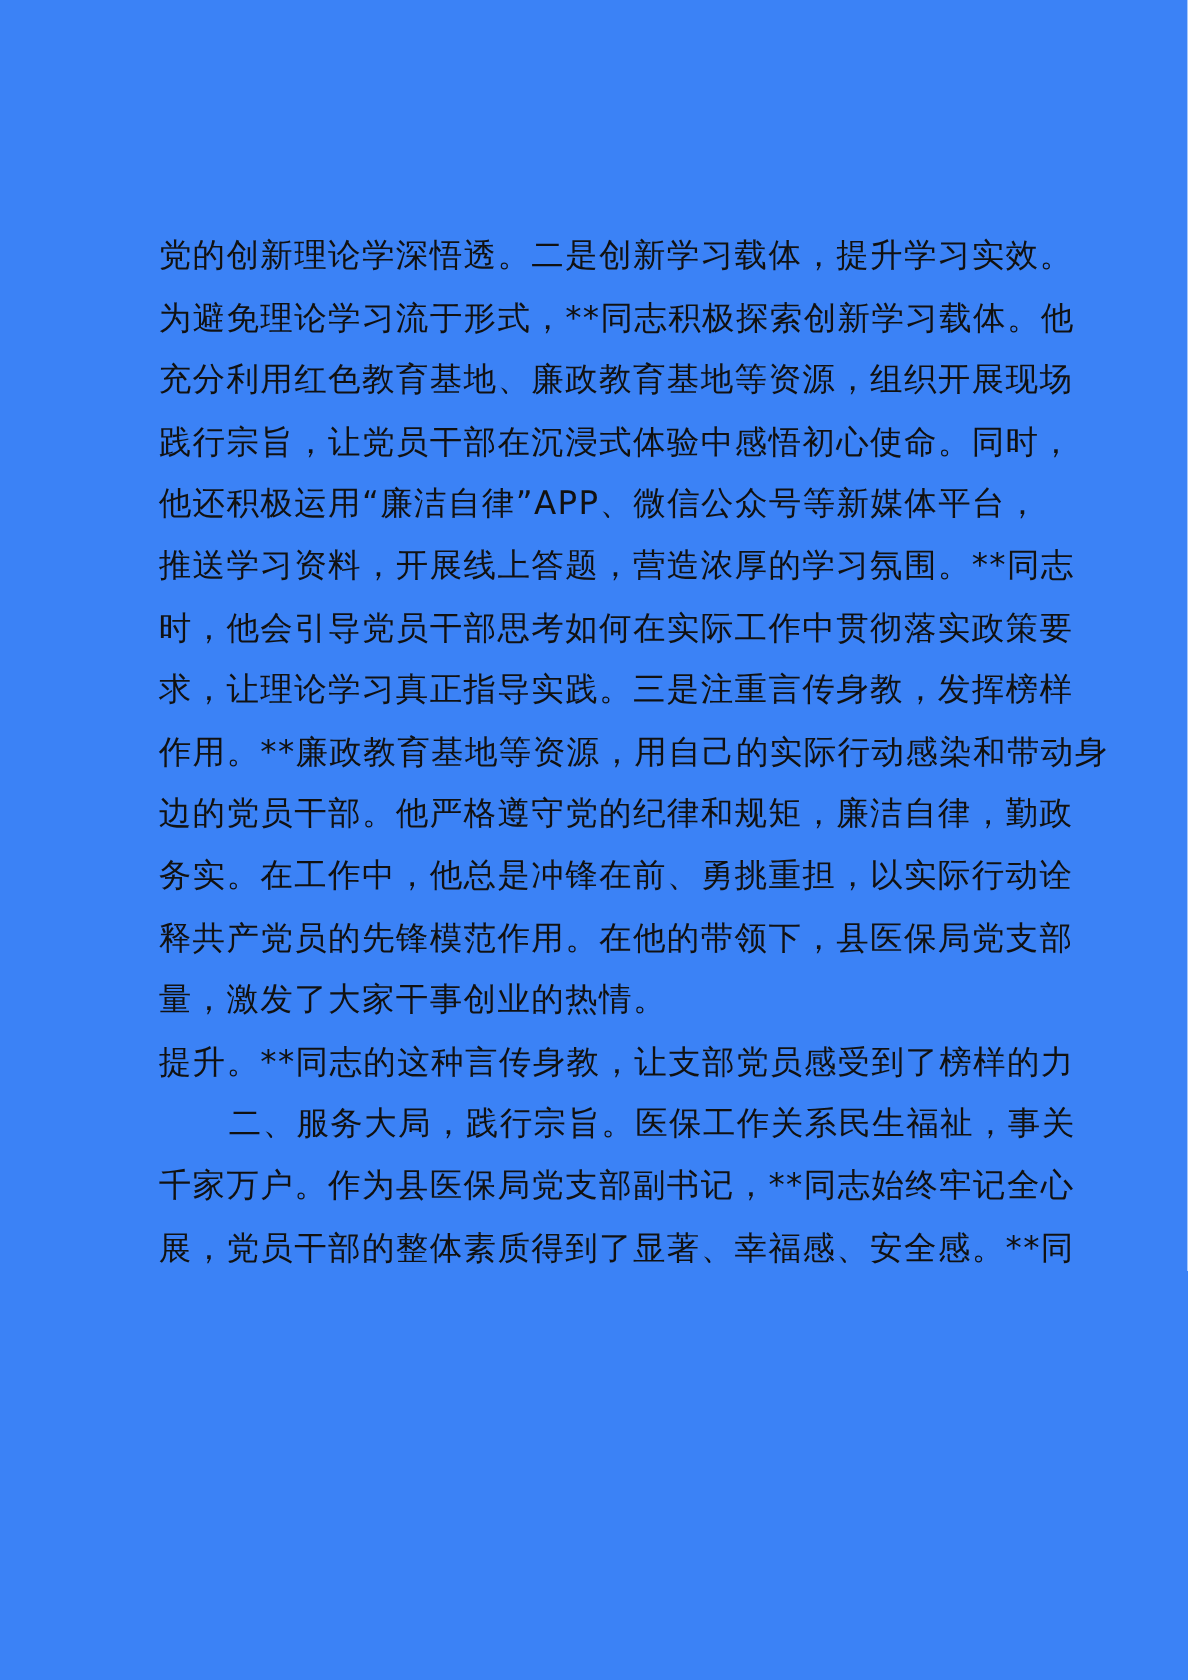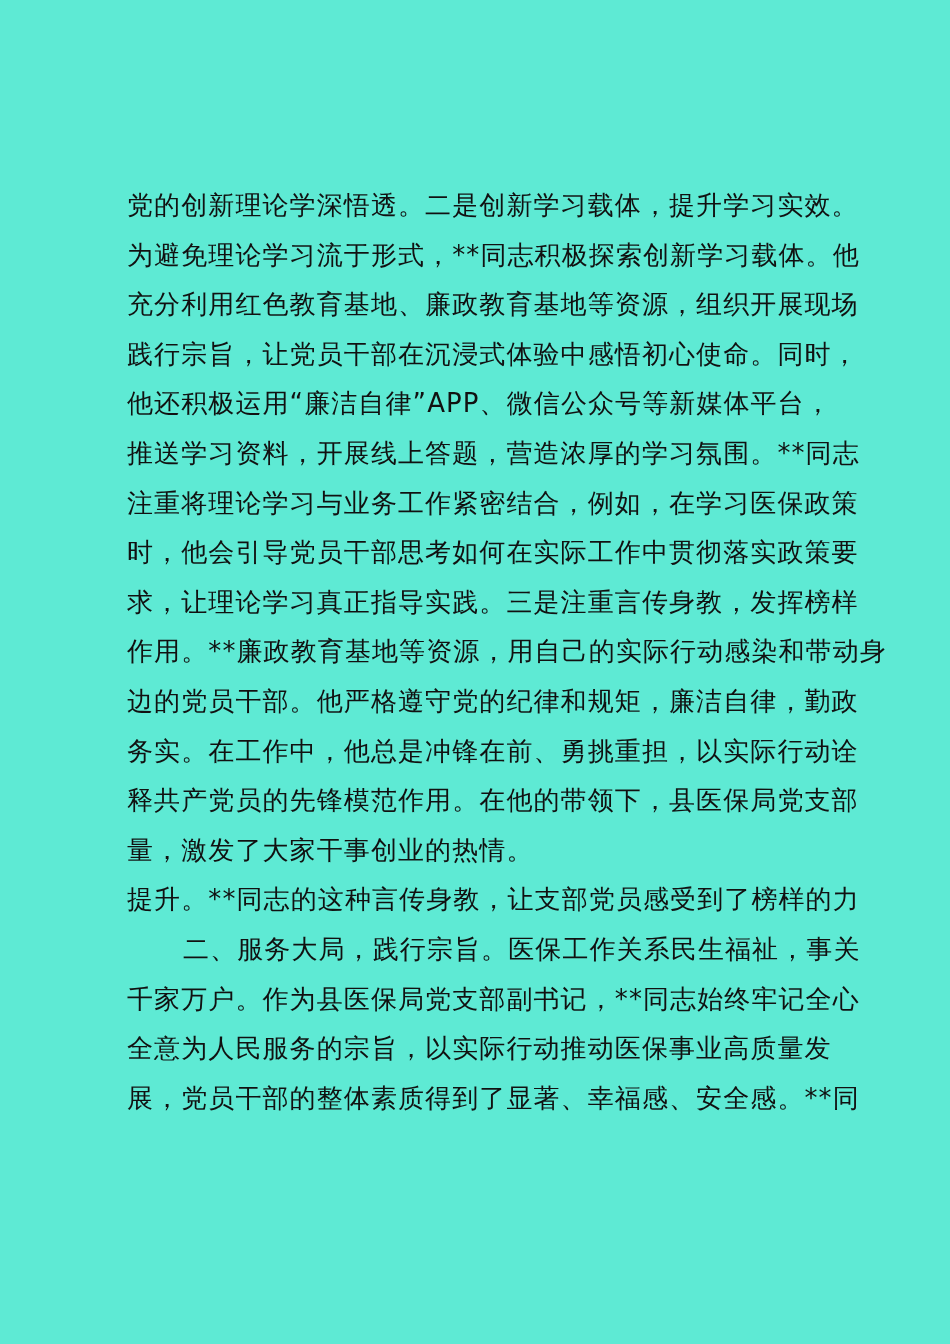--- a/index.html
+++ b/index.html
@@ -14,21 +14,21 @@
       overflow: hidden;
       font-family: "DejaVu Sans", "Liberation Sans", sans-serif;
       color: #111111;
     }
     .page {
       position: absolute;
       left: 0;
       top: 0;
       width: 950px;
       height: 1344px;
-      background: #5eead4;
+      background: #3b82f6;
     }
     .text-block {
       position: absolute;
       left: 127px;
       top: 181px;
       width: 706px;
     }
     .line {
       display: block;
       height: 49.6px;
@@ -55,31 +55,29 @@
 <div class="page">
   <div class="text-block">
 
     <div>
       <span class="line">党的创新理论学深悟透。二是创新学习载体，提升学习实效。</span>
       <span class="line">为避免理论学习流于形式，**同志积极探索创新学习载体。他</span>
       <span class="line">充分利用红色教育基地、廉政教育基地等资源，组织开展现场</span>
       <span class="line">践行宗旨，让党员干部在沉浸式体验中感悟初心使命。同时，</span>
       <span class="line">他还积极运用“廉洁自律”APP、微信公众号等新媒体平台，</span>
       <span class="line">推送学习资料，开展线上答题，营造浓厚的学习氛围。**同志</span>
-      <span class="line">注重将理论学习与业务工作紧密结合，例如，在学习医保政策</span>
       <span class="line">时，他会引导党员干部思考如何在实际工作中贯彻落实政策要</span>
       <span class="line">求，让理论学习真正指导实践。三是注重言传身教，发挥榜样</span>
       <span class="line">作用。**廉政教育基地等资源，用自己的实际行动感染和带动身</span>
       <span class="line">边的党员干部。他严格遵守党的纪律和规矩，廉洁自律，勤政</span>
       <span class="line">务实。在工作中，他总是冲锋在前、勇挑重担，以实际行动诠</span>
       <span class="line">释共产党员的先锋模范作用。在他的带领下，县医保局党支部</span>
       <span class="line last">量，激发了大家干事创业的热情。</span>
       <span class="line">提升。**同志的这种言传身教，让支部党员感受到了榜样的力</span>
     </div>
 
     <div>
       <span class="line indent">二、服务大局，践行宗旨。医保工作关系民生福祉，事关</span>
       <span class="line">千家万户。作为县医保局党支部副书记，**同志始终牢记全心</span>
-      <span class="line">全意为人民服务的宗旨，以实际行动推动医保事业高质量发</span>
       <span class="line">展，党员干部的整体素质得到了显著、幸福感、安全感。**同</span>
     </div>
   </div>
 </div>
 
 </body></html>

